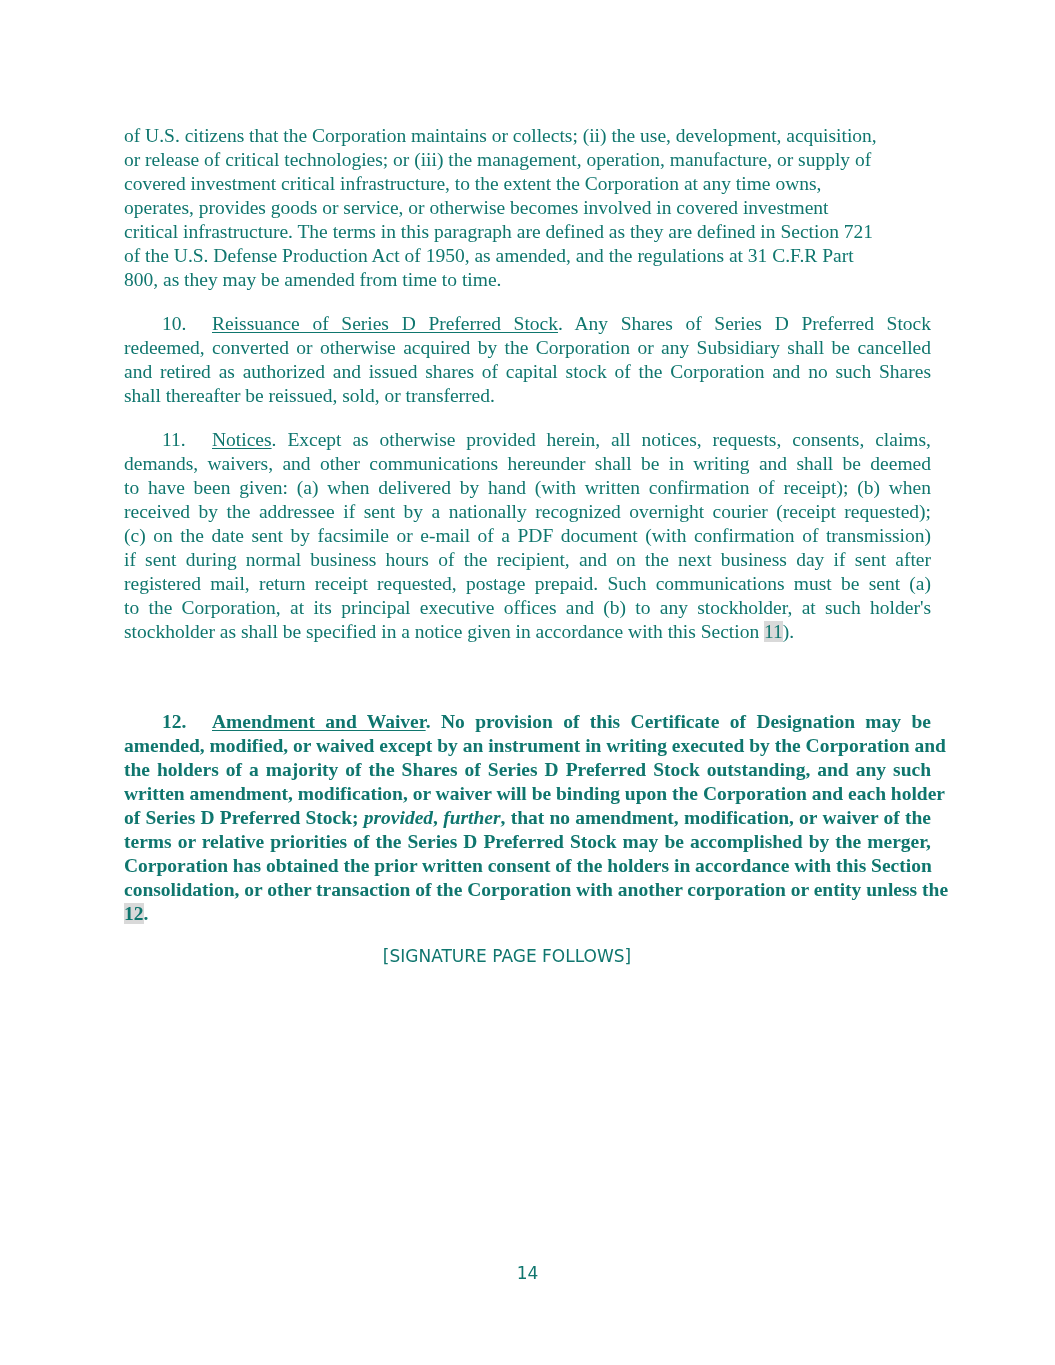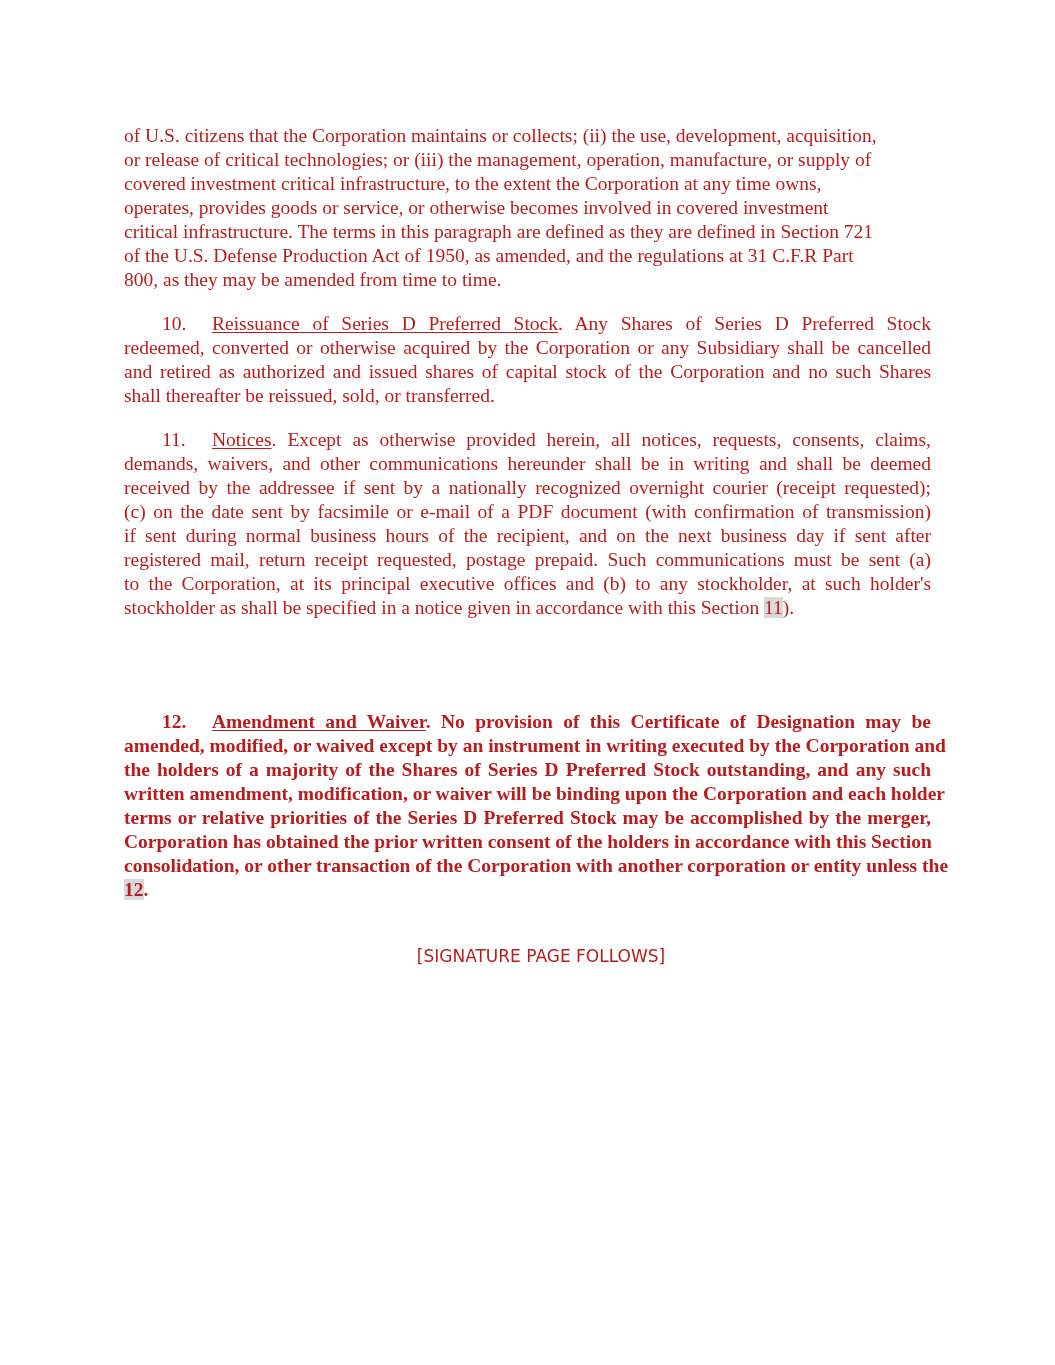--- a/index.html
+++ b/index.html
@@ -1,33 +1,33 @@
 <!DOCTYPE html>
 <html><head>
 <meta charset="utf-8">
 <style>
   html, body { margin: 0; padding: 0; background: #ffffff; }
   body { width: 1055px; height: 1365px; position: relative; overflow: hidden; }
   .page {
     position: absolute; left: 0; top: 0; width: 1055px; height: 1365px; background: #ffffff;
-    font-family: "Liberation Serif", "DejaVu Serif", serif; color: #b91c1c;
+    font-family: "Liberation Serif", "DejaVu Serif", serif; color: #0f766e;
   }
   .para { position: absolute; left: 124px; width: 807px; }
   .line {
     display: block; height: 24px; line-height: 24px; font-size: 19.5px;
     white-space: nowrap; overflow: visible;
   }
   .just { text-align: justify; text-align-last: justify; }
   .indent { padding-left: 38px; }
   .num { display: inline-block; width: 50px; text-align: left; }
   .u { text-decoration: underline; text-underline-offset: 2px; }
   .hl { background: #d9d9d9; }
   .sig {
     position: absolute; left: 0; width: 1014px; top: 944px; text-align: center;
-    font-family: "DejaVu Sans", "Liberation Sans", sans-serif; font-size: 17px; line-height: 24px; margin-left: 34px;
+    font-family: "DejaVu Sans", "Liberation Sans", sans-serif; font-size: 17px; line-height: 24px;
   }
   .pnum {
     position: absolute; left: 0; width: 1055px; top: 1261px; text-align: center;
     font-family: "DejaVu Sans", "Liberation Sans", sans-serif; font-size: 17px; line-height: 24px;
   }
 </style>
 </head>
 <body>
 
 <div class="page">
@@ -45,33 +45,36 @@
   <div class="para" style="top:312px;">
     <span class="line just indent"><span class="num">10.</span><span class="u">Reissuance of Series D Preferred Stock</span><span>. Any Shares of Series D Preferred Stock</span></span>
     <span class="line just">redeemed, converted or otherwise acquired by the Corporation or any Subsidiary shall be cancelled</span>
     <span class="line just">and retired as authorized and issued shares of capital stock of the Corporation and no such Shares</span>
     <span class="line">shall thereafter be reissued, sold, or transferred.</span>
   </div>
 
   <div class="para" style="top:428px;">
     <span class="line just indent"><span class="num">11.</span><span class="u">Notices</span><span>. Except as otherwise provided herein, all notices, requests, consents, claims,</span></span>
     <span class="line just">demands, waivers, and other communications hereunder shall be in writing and shall be deemed</span>
+    <span class="line just">to have been given: (a) when delivered by hand (with written confirmation of receipt); (b) when</span>
     <span class="line just">received by the addressee if sent by a nationally recognized overnight courier (receipt requested);</span>
     <span class="line just">(c) on the date sent by facsimile or e-mail of a PDF document (with confirmation of transmission)</span>
     <span class="line just">if sent during normal business hours of the recipient, and on the next business day if sent after</span>
     <span class="line just">registered mail, return receipt requested, postage prepaid. Such communications must be sent (a)</span>
     <span class="line just">to the Corporation, at its principal executive offices and (b) to any stockholder, at such holder's</span>
     <span class="line"><span>stockholder as shall be specified in a notice given in accordance with this Section </span><span class="hl">11</span><span>).</span></span>
   </div>
 
   <div class="para" style="top:710px;font-weight:bold;">
     <span class="line just indent"><span class="num">12.</span><span class="u">Amendment and Waiver</span><span>. No provision of this Certificate of Designation may be</span></span>
     <span class="line just">amended, modified, or waived except by an instrument in writing executed by the Corporation and</span>
     <span class="line just">the holders of a majority of the Shares of Series D Preferred Stock outstanding, and any such</span>
     <span class="line just">written amendment, modification, or waiver will be binding upon the Corporation and each holder</span>
+    <span class="line just"><span>of Series D Preferred Stock; </span><i>provided</i><span>, </span><i>further</i><span>, that no amendment, modification, or waiver of the</span></span>
     <span class="line just">terms or relative priorities of the Series D Preferred Stock may be accomplished by the merger,</span>
     <span class="line just">Corporation has obtained the prior written consent of the holders in accordance with this Section</span>
     <span class="line just">consolidation, or other transaction of the Corporation with another corporation or entity unless the</span>
     <span class="line"><span class="hl">12</span><span>.</span></span>
   </div>
 
   <div class="sig">[SIGNATURE PAGE FOLLOWS]</div>
+  <div class="pnum">14</div>
 </div>
 
 </body></html>

